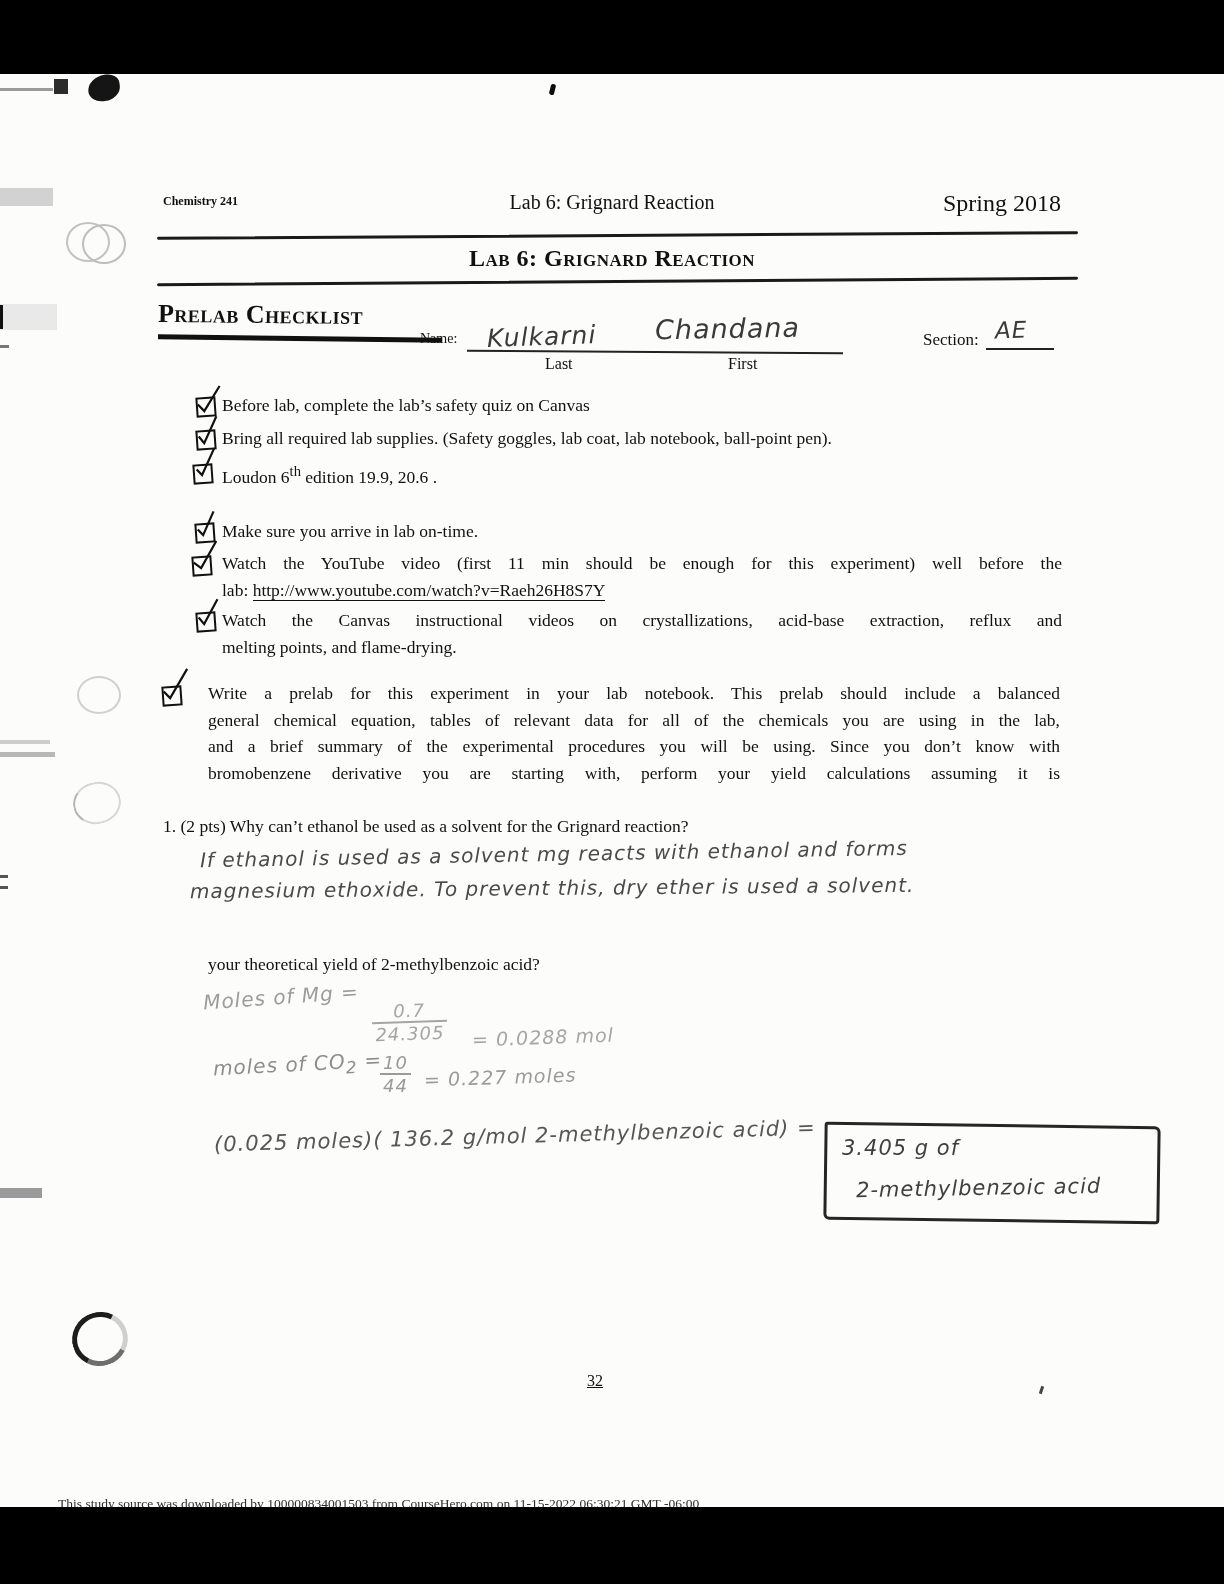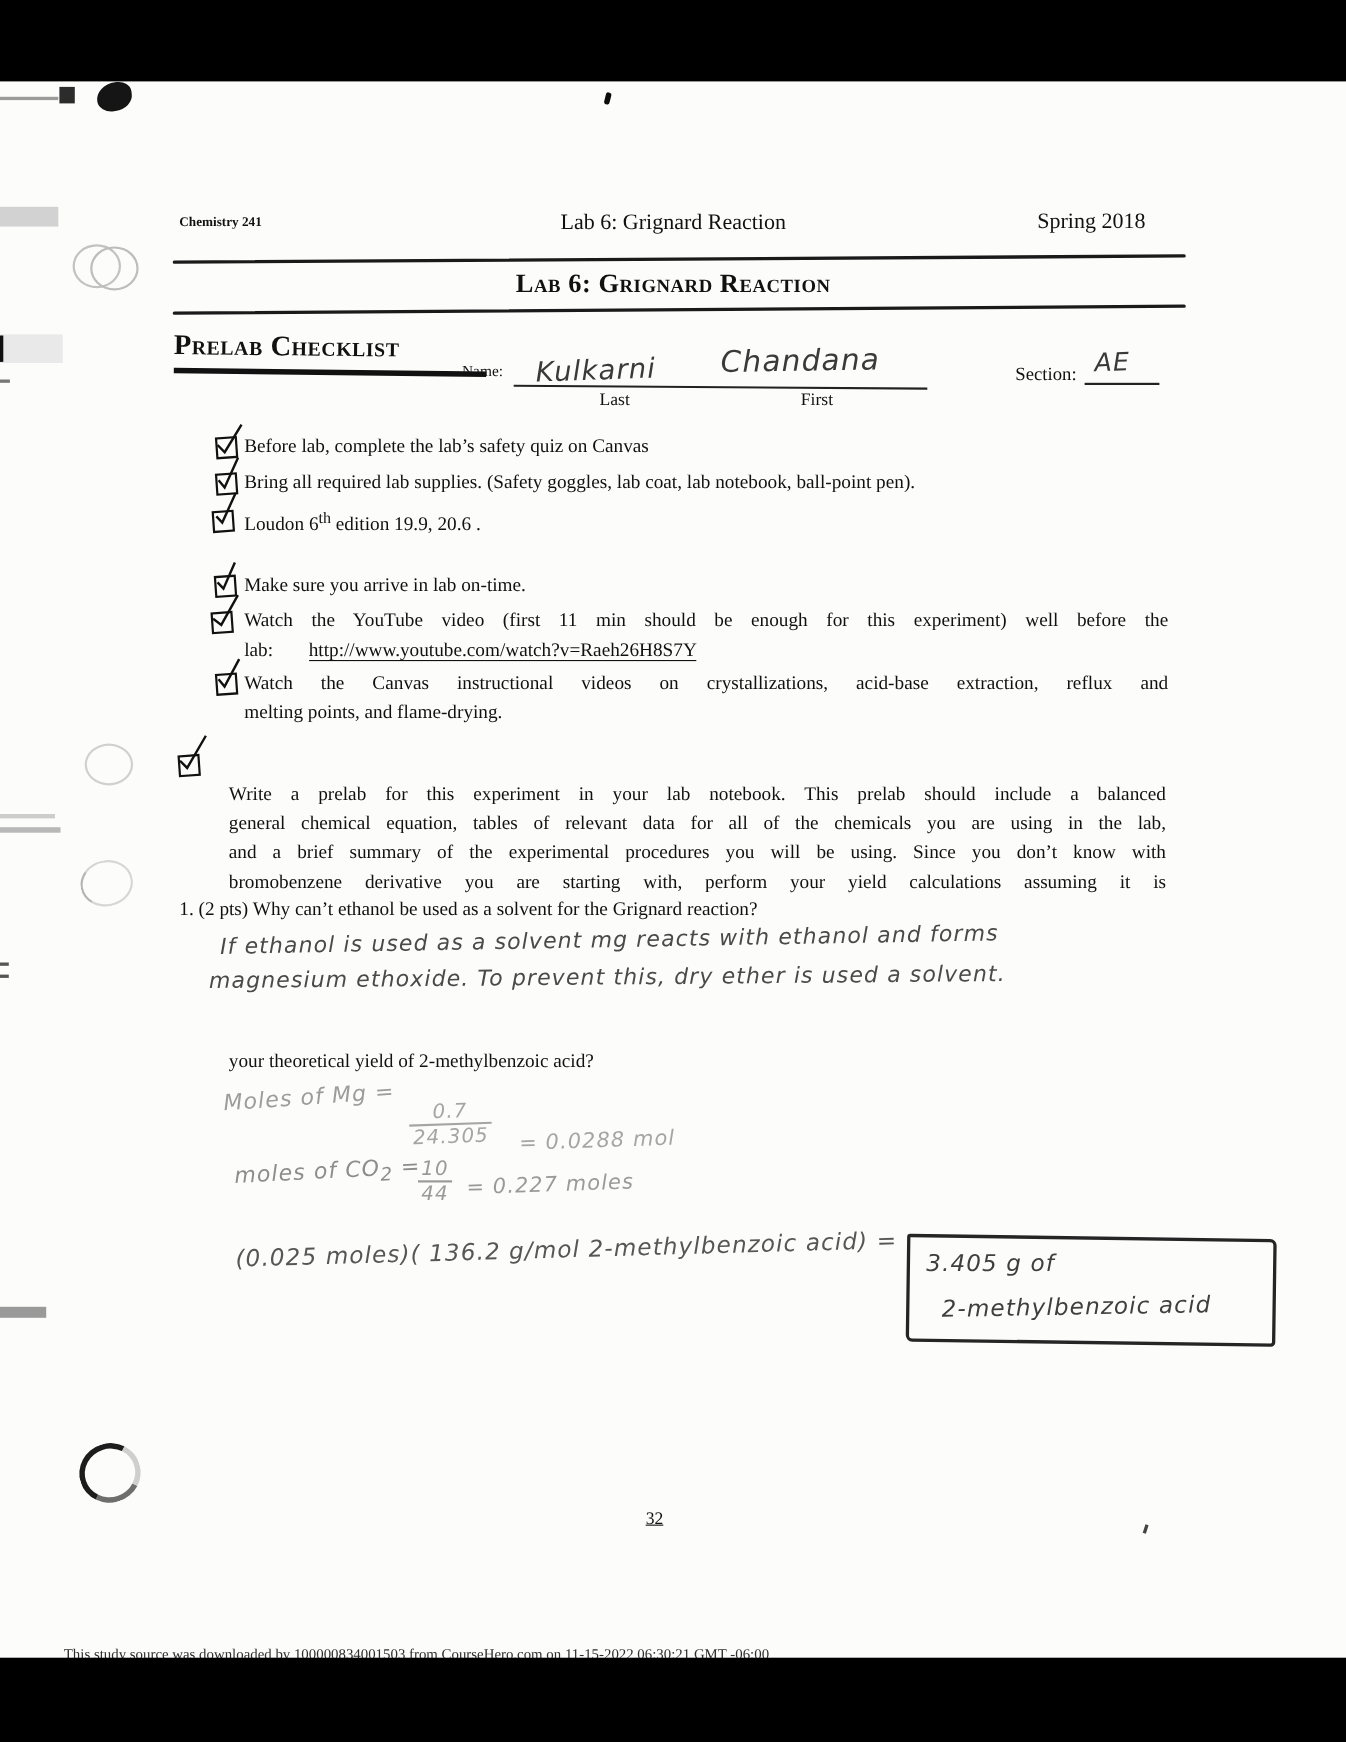--- a/index.html
+++ b/index.html
@@ -28,21 +28,21 @@
   .eq1{left:0;top:875px;width:8px;height:3px;background:#555;}
   .eq2{left:0;top:886px;width:8px;height:3px;background:#555;}
   .graybar2{left:0;top:1188px;width:42px;height:10px;background:#9a9a9a;}
   .cring{left:72px;top:1312px;width:46px;height:44px;border-radius:50%;border:5px solid #1d1d1d;
          border-right-color:#cfcfcf;border-bottom-color:#6e6e6e;transform:rotate(-18deg);}
   .tinymark{left:1040px;top:1386px;width:3px;height:8px;background:#444;transform:rotate(18deg);}
 
   
   .hdr-course{left:163px;top:194px;font-size:12px;font-weight:bold;}
   .hdr-lab{left:0;top:191px;width:1224px;text-align:center;font-size:20px;}
-  .hdr-term{left:943px;top:190px;font-size:20px;}
+  .hdr-term{left:943px;top:190px;font-size:24px;}
   .rule{height:3px;background:#1a1a1a;border-radius:2px;}
   .rule1{left:157px;top:234px;width:921px;transform:rotate(-0.35deg);}
   .rule2{left:157px;top:280px;width:921px;transform:rotate(-0.4deg);}
   .doc-title{left:0;top:245px;width:1224px;text-align:center;font-size:24px;font-weight:bold;
              font-variant:small-caps;letter-spacing:0.5px;}
 
   
   .prelab-h{left:158px;top:300px;font-size:26px;font-weight:bold;font-variant:small-caps;
             letter-spacing:0.5px;transform:rotate(0.6deg);}
   .prelab-underline{left:158px;top:336px;width:284px;height:5px;background:#111;transform:rotate(0.7deg);}
@@ -61,22 +61,22 @@
   .hand-section{left:995px;top:317px;font-size:23px;transform:rotate(-2deg);}
 
   
   .body-text{font-size:17.5px;line-height:26.5px;}
   .row{left:0;width:1224px;}
   .cb{position:absolute;width:16px;height:16px;border:2px solid #111;transform:rotate(-4deg);}
   .cb svg{position:absolute;left:-4px;top:-13px;overflow:visible;}
   .ctext{position:absolute;left:222px;width:840px;}
   .jline{text-align:justify;text-align-last:justify;display:block;}
   .itline{display:block;}
-  .url{border-bottom:1.5px solid #111;margin-left:28px;}
-  .p7text{position:absolute;left:208px;width:852px;margin-top:28px;}
+  .url{border-bottom:1.5px solid #111;}
+  .p7text{position:absolute;left:208px;width:852px;}
 
   
   .q{left:163px;width:900px;font-size:17.5px;line-height:26.5px;}
   .qj{text-align:justify;text-align-last:justify;}
   .ans1a{left:200px;top:842px;font-size:20px;transform:rotate(-1deg);color:#4a4a4a;}
   .ans1b{left:190px;top:876px;font-size:20px;transform:rotate(-0.5deg);color:#4a4a4a;}
 
   
   .work-mg{left:203px;top:985px;font-size:20px;color:#9c9c9c;transform:rotate(-4deg);}
   .frac{display:inline-flex;flex-direction:column;align-items:center;vertical-align:middle;}

